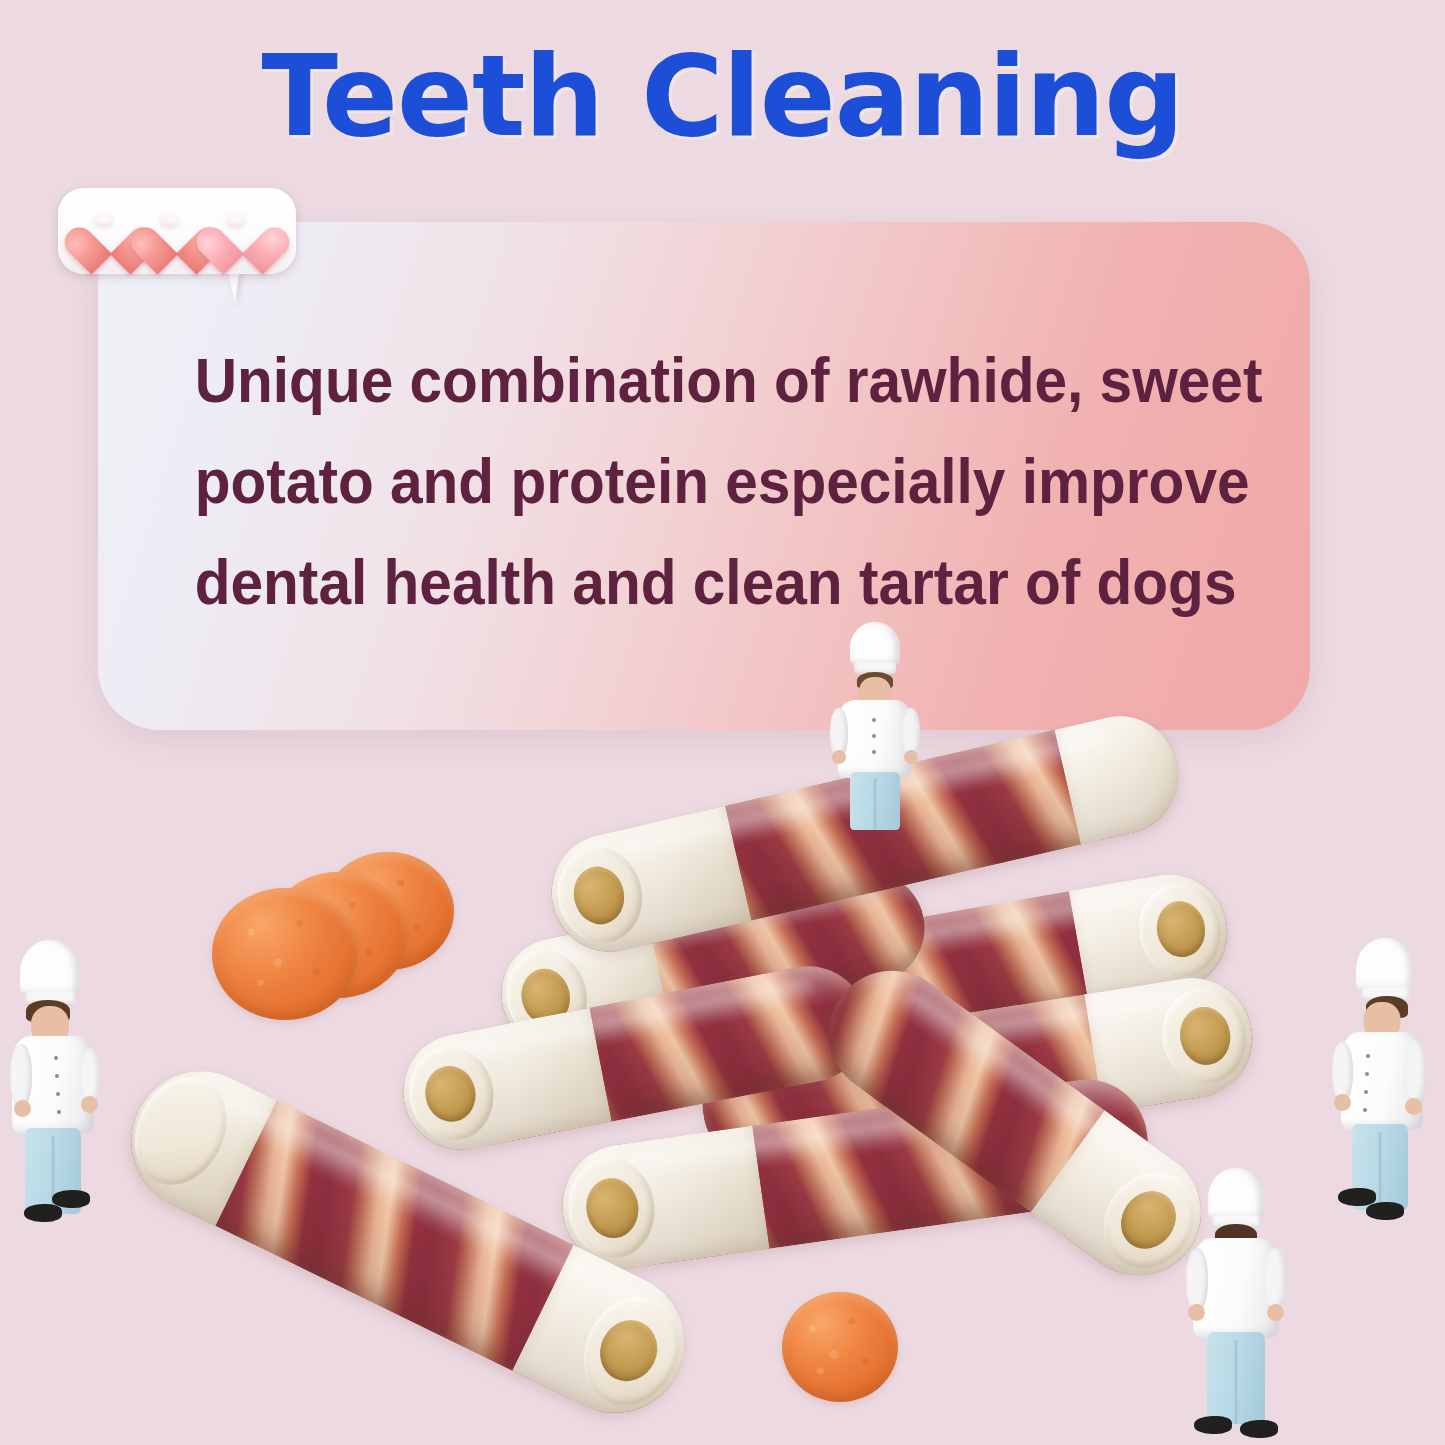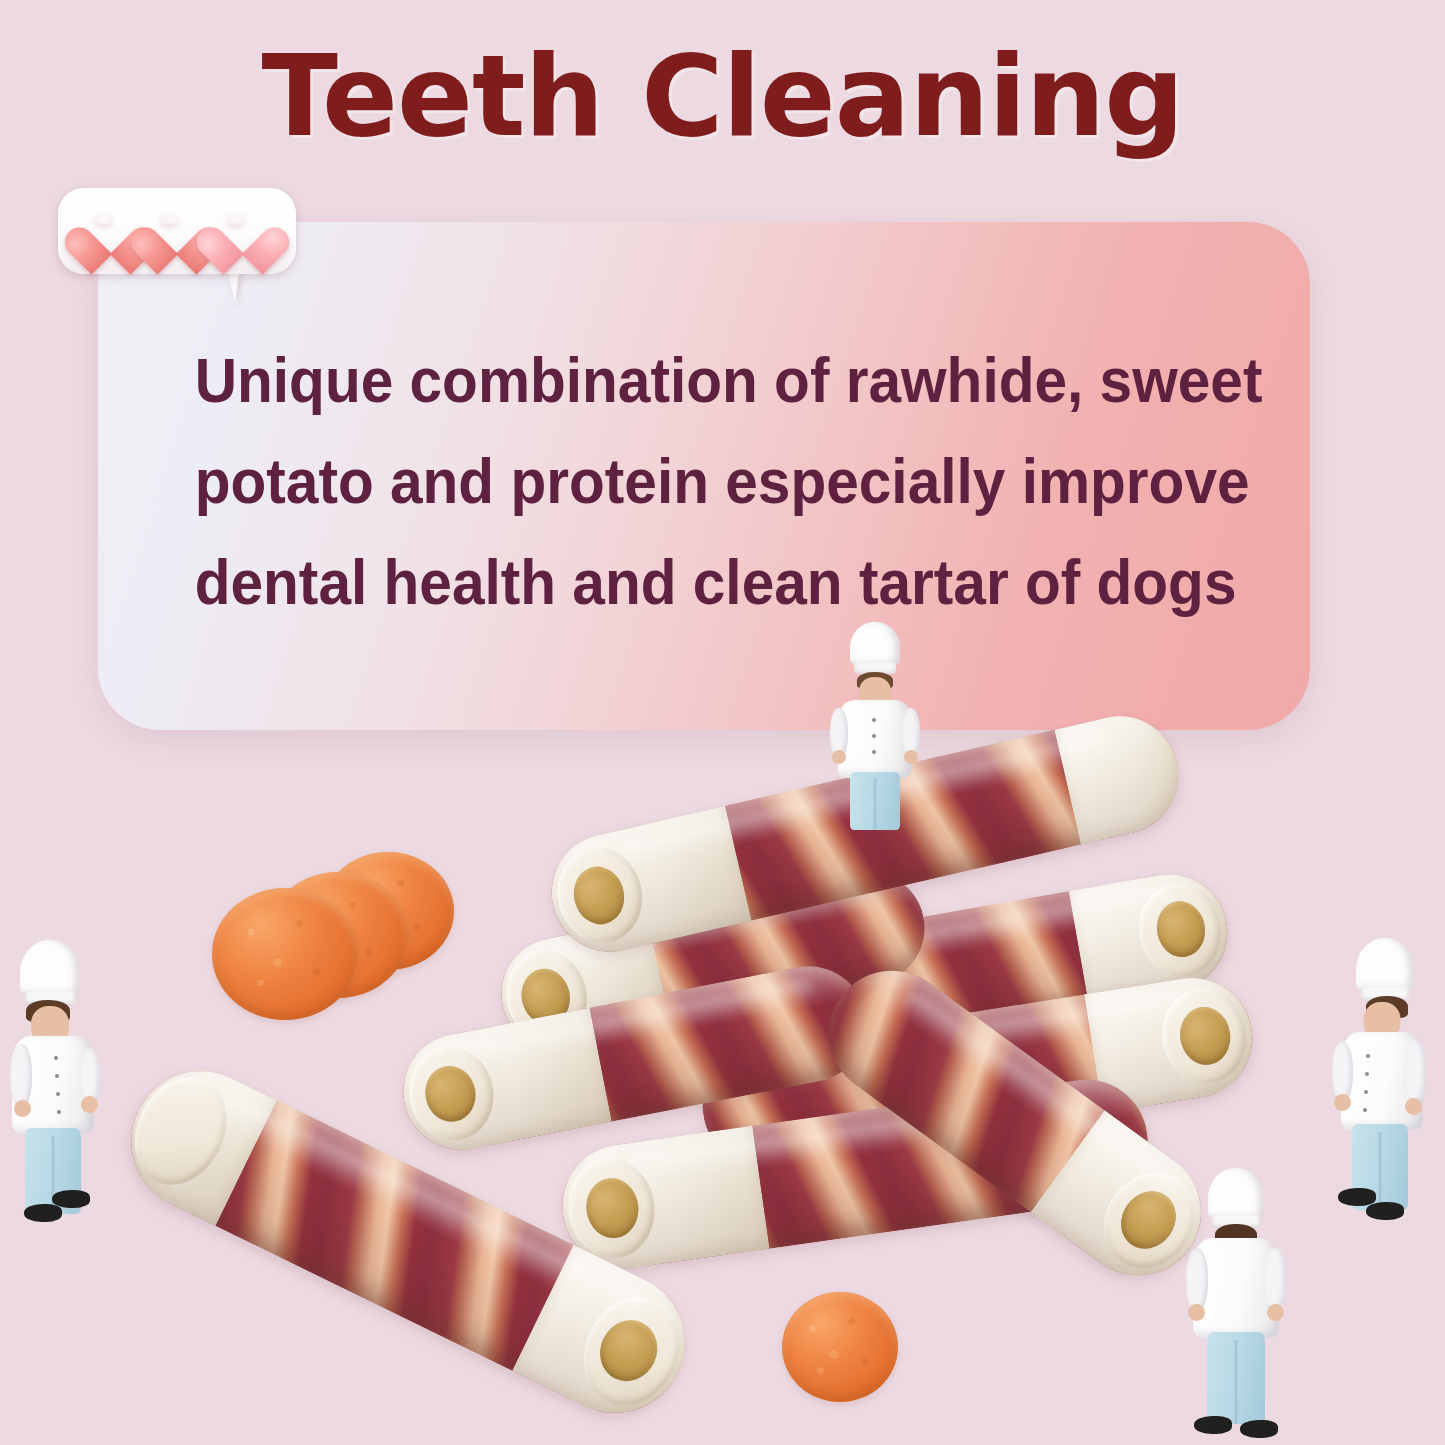--- a/index.html
+++ b/index.html
@@ -12,21 +12,21 @@
 
   
   .title{
     position:absolute;left:0;right:0;top:38px;
     text-align:center;
     font-family:"DejaVu Sans", sans-serif;
     font-weight:700;
     font-size:112px;
     line-height:1.05;
     letter-spacing:-1px;
-    color:#7f1d1d;
+    color:#1d4ed8;
     text-shadow:3px 3px 0 rgba(255,255,255,.35);
     white-space:nowrap;
   }
 
   
   .card{
     position:absolute;
     left:98px;top:222px;width:1212px;height:508px;
     border-radius:62px;
     background:linear-gradient(108deg,

